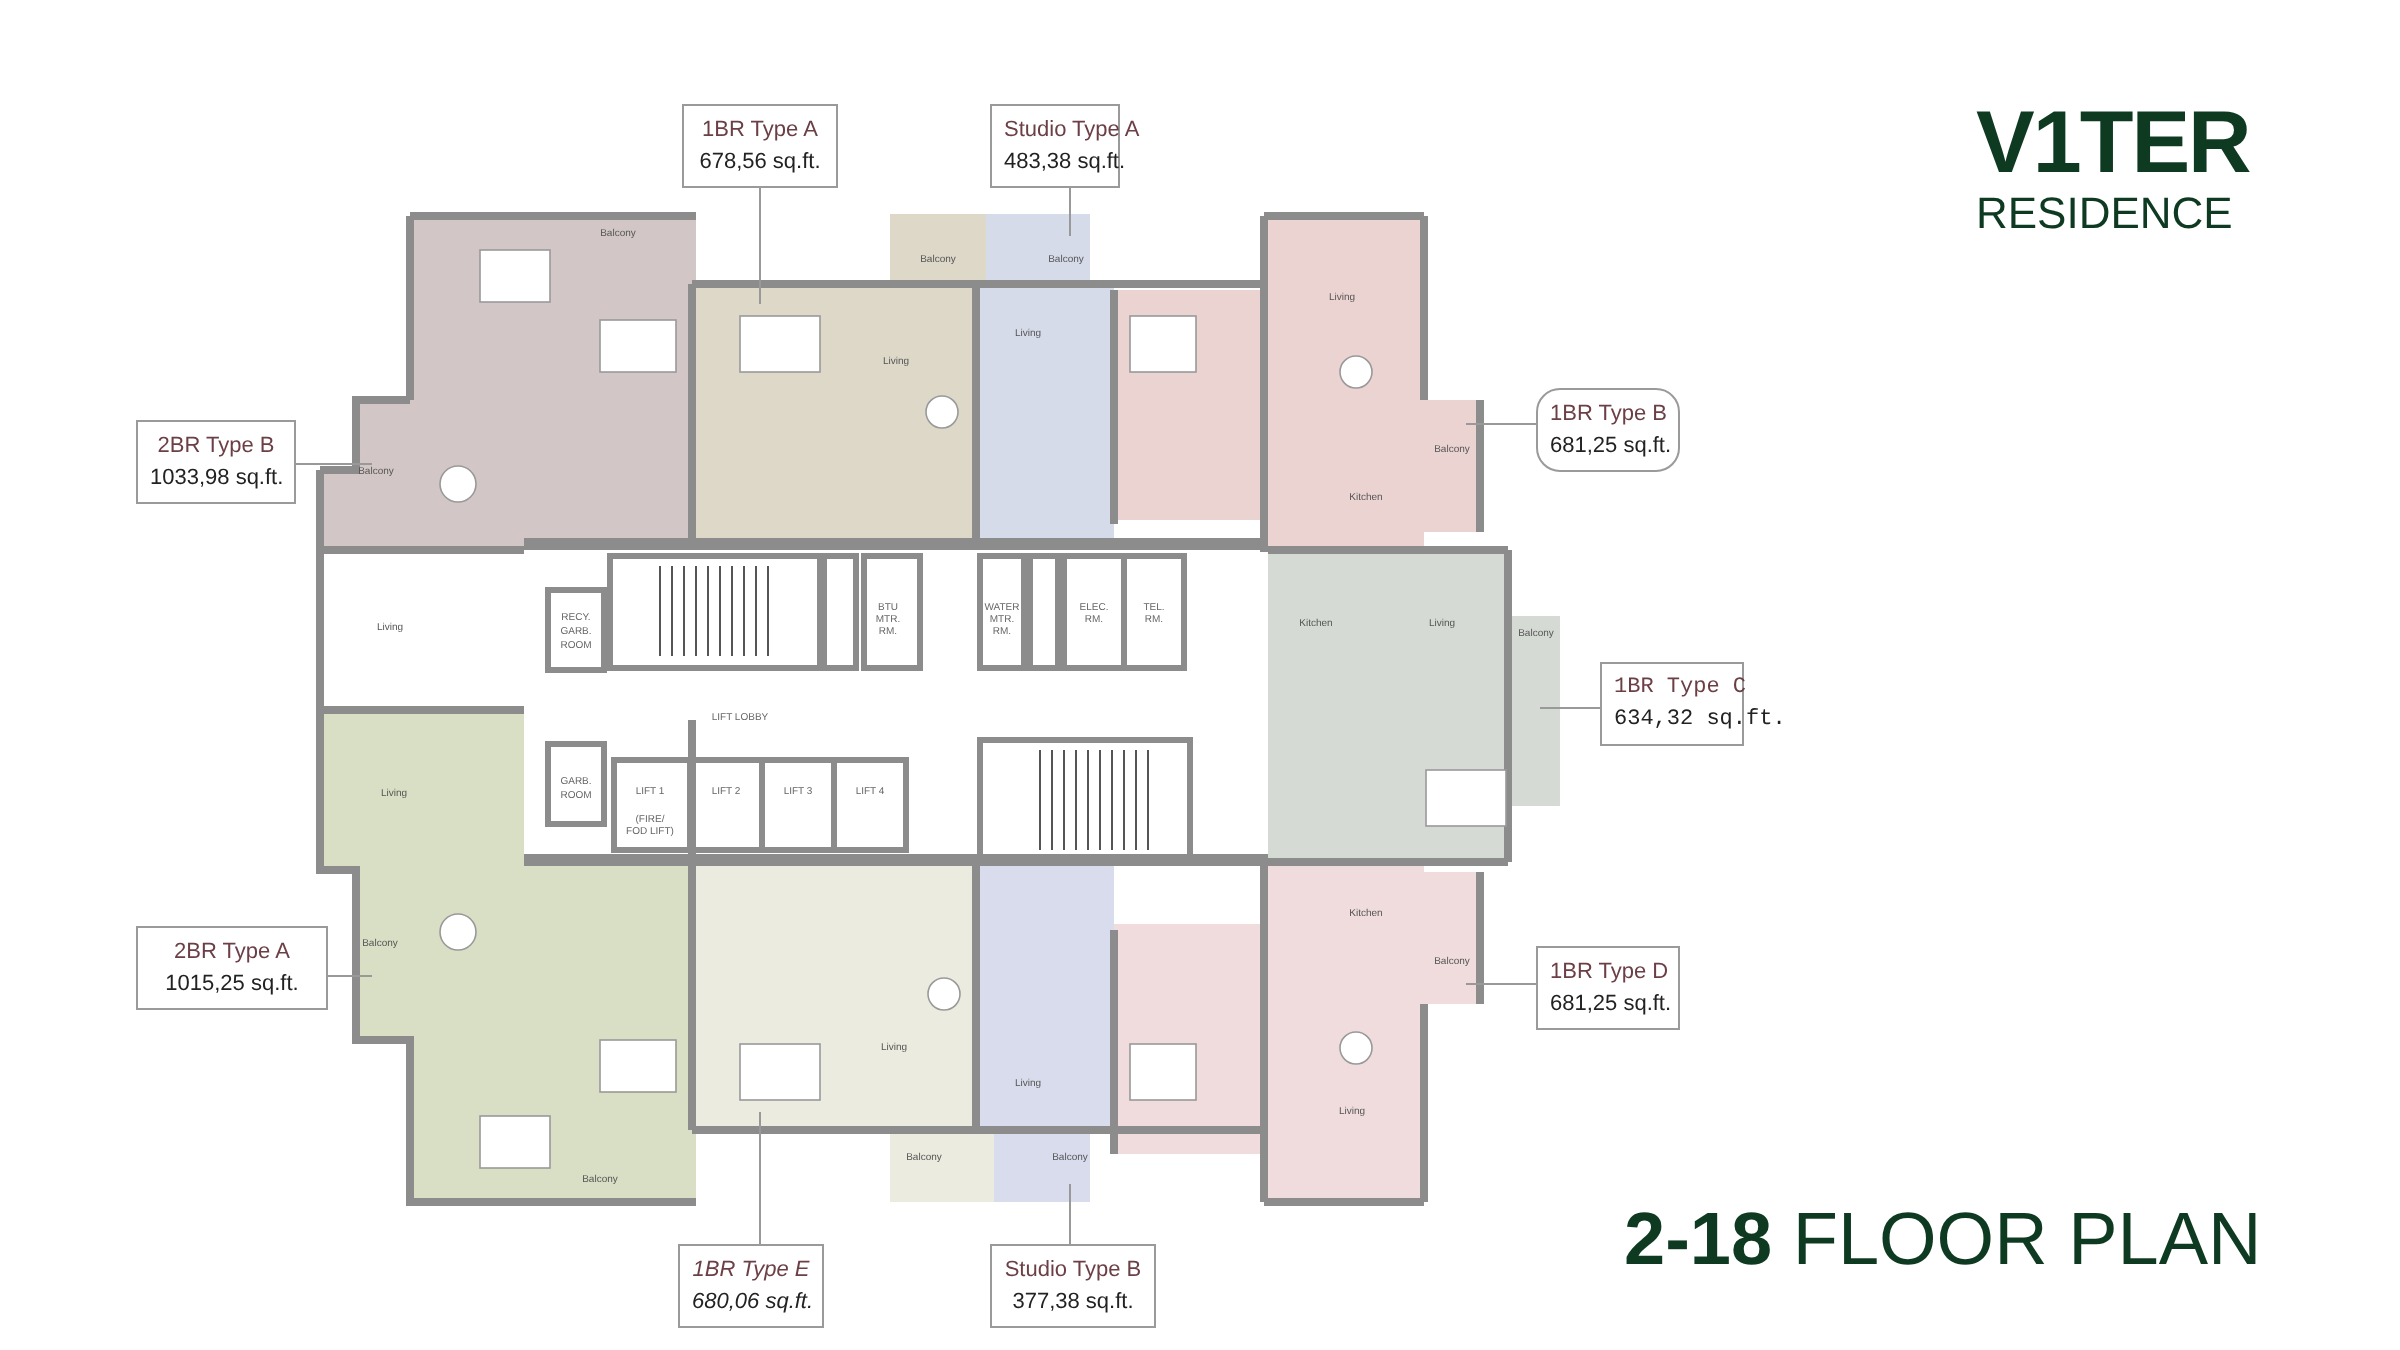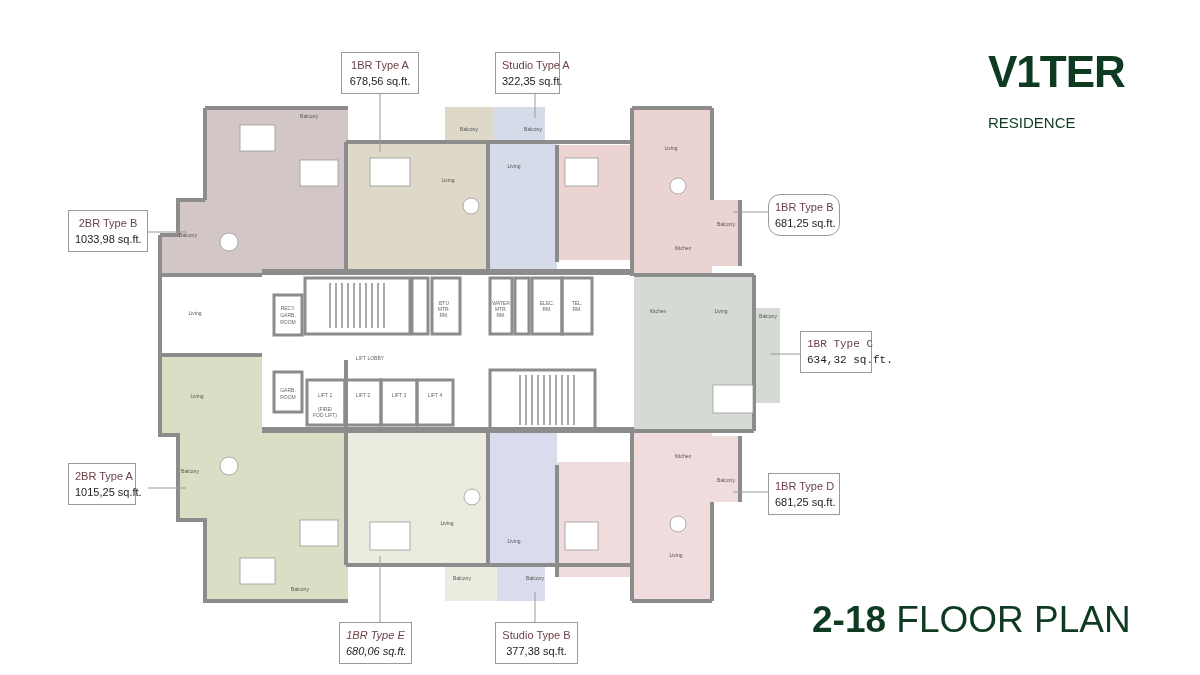--- a/index.html
+++ b/index.html
@@ -1,21 +1,21 @@
 <!DOCTYPE html>
 <html><head>
 <meta charset="utf-8">
 <style>
   * { box-sizing: border-box; margin: 0; padding: 0; }
   html, body { width: 1200px; height: 675px; background: #ffffff; overflow: hidden; }
   body { position: relative; font-family: "Liberation Sans", sans-serif; }
 
   .brand { position: absolute; left: 988px; top: 48px; color: #0f3a22; }
   .brand-name { font-family: "Liberation Sans", sans-serif; font-weight: 700; font-size: 44px; line-height: 48px; letter-spacing: -1px; }
-  .brand-sub { font-size: 15px; line-height: 18px; margin-top: 18px; letter-spacing: 0; }
+  .brand-sub { font-size: 22px; line-height: 18px; margin-top: 2px; letter-spacing: 0; }
 
   .floor-title { position: absolute; left: 812px; top: 598px; color: #0f3a22; font-size: 37px; line-height: 44px; white-space: nowrap; text-align: center; }
   .floor-title .num { font-weight: 700; }
 
   .plan { position: absolute; left: 0; top: 0; width: 1200px; height: 675px; }
 
   .unit-label { position: absolute; background: #fff; border: 1px solid #9a9a9a; text-align: center; padding: 4px 6px; font-size: 11px; line-height: 16px; white-space: nowrap; }
   .unit-label .type { color: #6b3f45; }
   .unit-label .area { color: #222; }
 </style>
@@ -193,35 +193,35 @@
     <line x1="535" y1="592" x2="535" y2="622"></line>
   </g>
 </svg>
 
 <div class="unit-label" style="left:341px; top:52px; width:78px;">
   <div class="type">1BR Type A</div>
   <div class="area">678,56 sq.ft.</div>
 </div>
 <div class="unit-label" style="left:495px; top:52px; width:65px;">
   <div class="type">Studio Type A</div>
-  <div class="area">322,35 sq.ft.</div>
+  <div class="area">483,38 sq.ft.</div>
 </div>
 <div class="unit-label" style="left:68px; top:210px; width:80px;">
   <div class="type">2BR Type B</div>
   <div class="area">1033,98 sq.ft.</div>
 </div>
 <div class="unit-label" style="left:768px; top:194px; width:72px;border-radius:12px;">
   <div class="type">1BR Type B</div>
   <div class="area">681,25 sq.ft.</div>
 </div>
 <div class="unit-label" style="left:800px; top:331px; width:72px;font-family:Liberation Mono, monospace;">
   <div class="type">1BR Type C</div>
   <div class="area">634,32 sq.ft.</div>
 </div>
-<div class="unit-label" style="left:68px; top:463px; width:68px;">
+<div class="unit-label" style="left:68px; top:463px; width:96px;">
   <div class="type">2BR Type A</div>
   <div class="area">1015,25 sq.ft.</div>
 </div>
 <div class="unit-label" style="left:768px; top:473px; width:72px;">
   <div class="type">1BR Type D</div>
   <div class="area">681,25 sq.ft.</div>
 </div>
 <div class="unit-label" style="left:339px; top:622px; width:73px;font-style:italic;">
   <div class="type">1BR Type E</div>
   <div class="area">680,06 sq.ft.</div>

